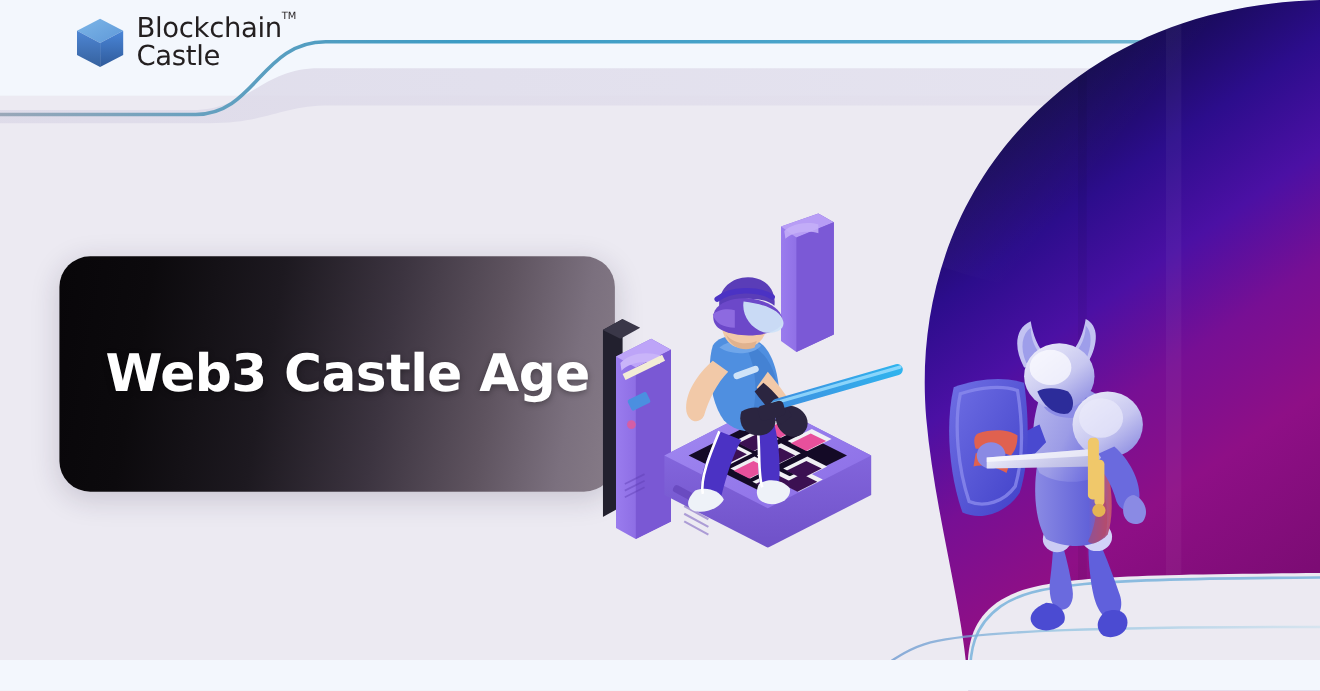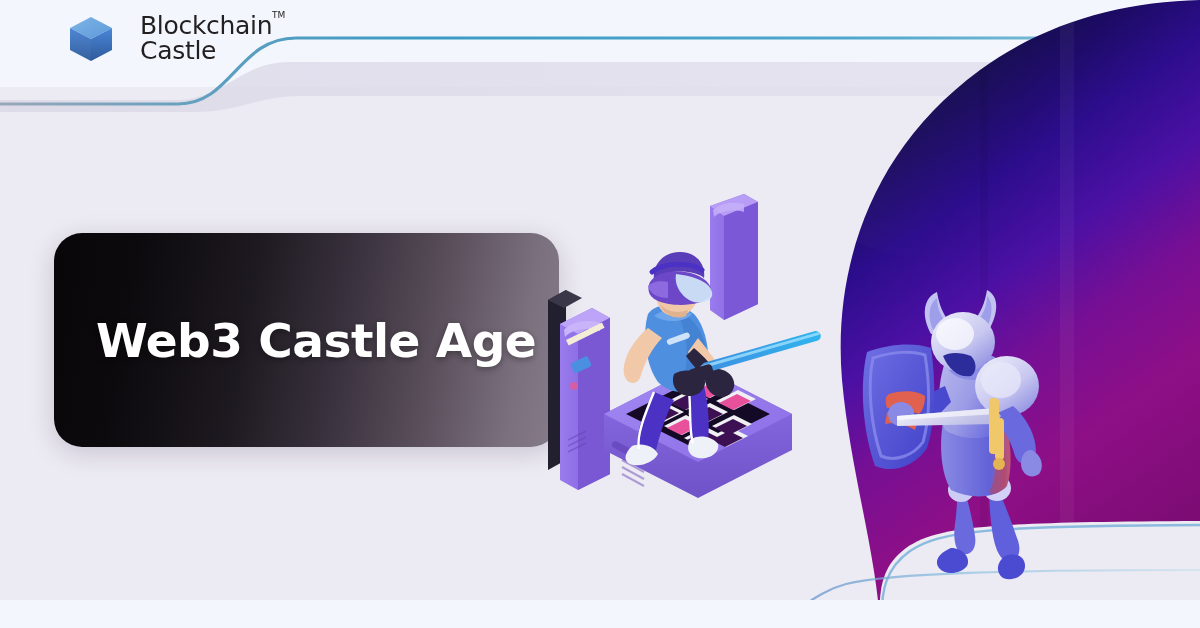--- a/index.html
+++ b/index.html
@@ -32,21 +32,21 @@
 
   
   .blob-wrap {
     position:absolute; right:0; top:0; width:470px; height:628px;
     overflow:hidden;
   }
 
   
   .logo {
     position:absolute; left:68px; top:14px;
-    display:flex; align-items:center; gap:26px;
+    display:flex; align-items:center; gap:10px;
   }
   .logo-cube { width:46px; height:48px; flex:none; }
   .logo-text {
     display:flex; flex-direction:column;
     line-height:0.98;
     font-family:"DejaVu Sans", sans-serif;
     font-weight:400;
     font-size:25px;
     color:#231f20;
     letter-spacing:-0.3px;

